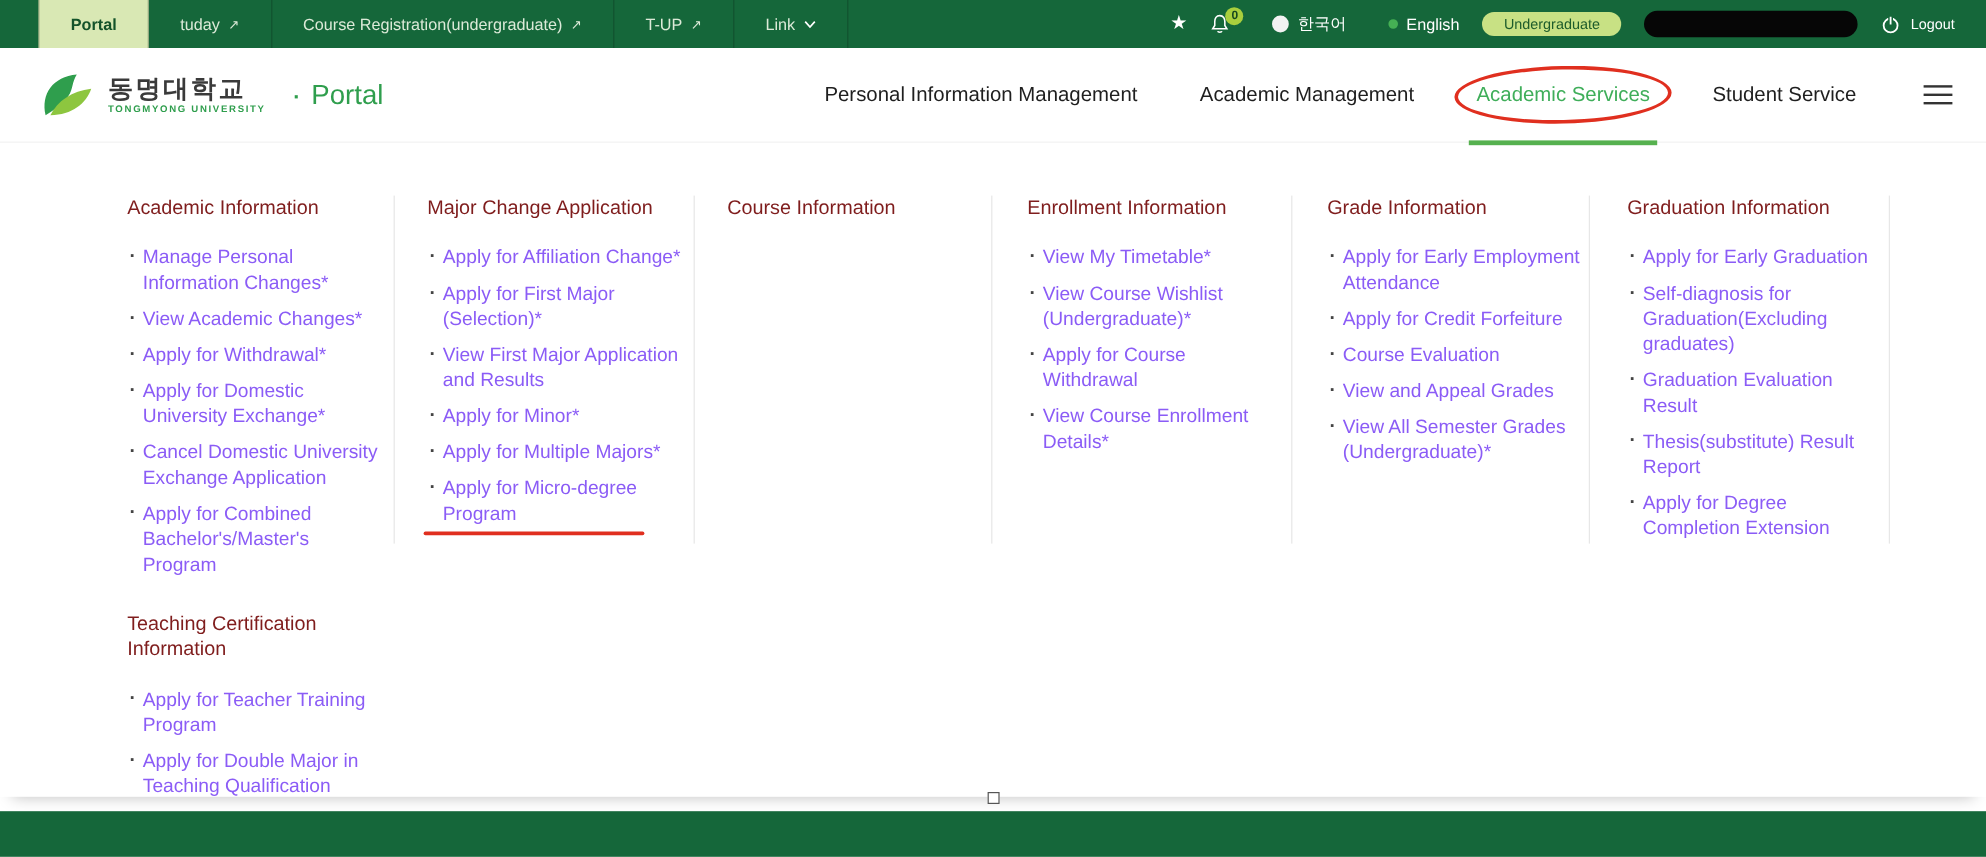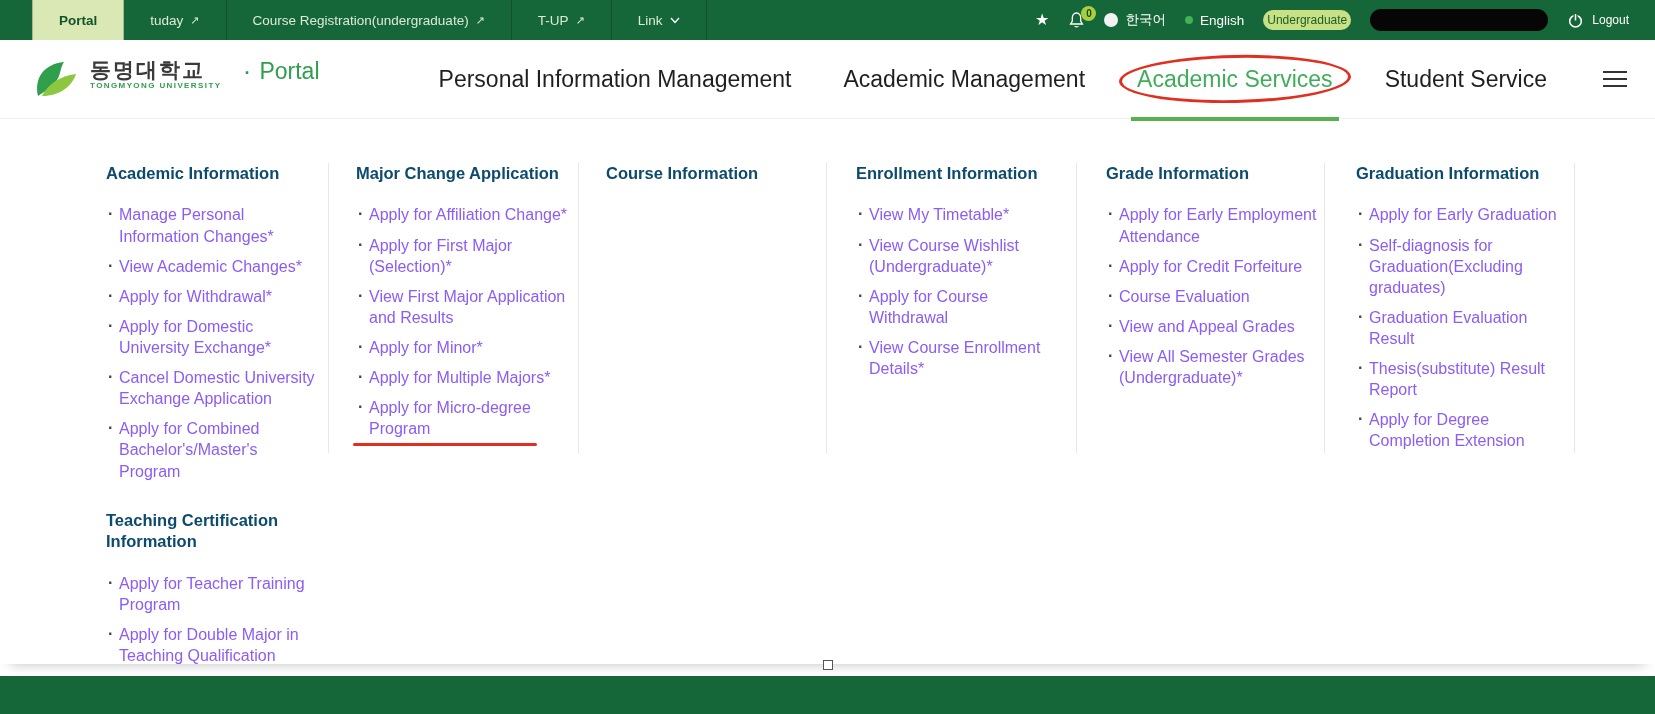--- a/index.html
+++ b/index.html
@@ -24,60 +24,60 @@
   .tab.active { background:var(--tab-active-bg,#d9e8b4); color:#14532a; font-weight:bold; }
   .ext-icon { font-size:11px; color:#dcead8; }
   .top-right { margin-left:auto; display:flex; align-items:center; gap:19px; padding-right:26px; }
   .star { font-size:16px; color:#fff; line-height:1; cursor:pointer; }
   .bell-wrap { position:relative; cursor:pointer; display:flex; align-items:center; }
   .bell-badge {
     position:absolute; top:-5px; right:-11px; width:15px; height:15px; border-radius:50%;
     background:var(--notification-badge,#a9cf3d); color:#17481f; font-size:10px; font-weight:bold;
     display:flex; align-items:center; justify-content:center;
   }
-  .lang { display:flex; align-items:center; gap:7px; font-size:13.5px; cursor:pointer; white-space:nowrap; }
+  .lang { display:flex; align-items:center; gap:7px; font-size:13.5px; cursor:pointer; white-space:nowrap;margin-left:16px; }
   .circle-white { width:14px; height:14px; border-radius:50%; background:#f2f2f2; }
   .circle-ring { width:7px; height:7px; border-radius:50%; background:#fff; border:4px solid #45b054; }
   .pill {
     background:var(--badge-bg,#c8e184); color:#1d5c2b; font-size:12px;
-    padding:3px 4px; border-radius:11px; white-space:nowrap;
+    padding:3px 18px; border-radius:11px; white-space:nowrap;
   }
   .redacted { width:178px; height:22px; background:#060606; border-radius:12px; }
   .logout { display:flex; align-items:center; gap:8px; font-size:12px; cursor:pointer; white-space:nowrap; }
 
   
   .header {
     position:absolute; top:40px; left:0; width:100%; height:79px; background:#fff;
     display:flex; align-items:center; padding:0 28px 0 30px; border-bottom:1px solid #f0f0f0;
   }
-  .logo { display:flex; gap:10px; cursor:pointer; }
+  .logo { display:flex; align-items:center; gap:10px; cursor:pointer; }
   .logo-kr { font-size:21px; font-weight:bold; color:#3a3a3a; letter-spacing:2px; line-height:1.1; }
   .logo-en { font-size:8px; color:#2f9e4d; letter-spacing:1.4px; font-weight:bold; }
   .logo-portal { display:flex; align-items:baseline; gap:9px; margin-left:13px; color:#2f9e4d; font-size:23px; }
   .logo-sep { font-size:18px; font-weight:bold; }
   .nav { margin-left:auto; display:flex; align-items:center; gap:52px; }
-  .nav-item { position:relative; height:79px; display:flex; align-items:center; font-size:23px; color:#1f1f1f; cursor:pointer; white-space:nowrap; }
+  .nav-item { position:relative; height:79px; display:flex; align-items:center; font-size:17px; color:#1f1f1f; cursor:pointer; white-space:nowrap; }
   .nav-item.active .nav-label { color:var(--green-accent,#3fae5a);text-align:right; }
   .nav-underline { position:absolute; left:-6px; right:-6px; bottom:-2px; height:4px; background:#56b14f; z-index:5; }
   .annotation-ellipse {
     position:absolute; left:-18px; top:15px; width:calc(100% + 36px); height:48px;
     border:3px solid var(--annotation-red,#e02f1f); border-radius:50%;
     transform:rotate(-1.2deg); pointer-events:none; z-index:6;
   }
   .hamburger { margin-left:56px; width:24px; display:flex; flex-direction:column; gap:5px; cursor:pointer; }
   .hamburger span { display:block; height:2px; background:#333; }
 
   
   .megamenu {
     position:absolute; top:119px; left:0; width:100%; height:545px; background:#fff;
     overflow:hidden; box-shadow:0 10px 12px -10px rgba(0,0,0,0.25);
   }
   .menu-cols { position:relative; display:flex; padding:44px 0 0 106px; }
   .col { width:250px; padding-right:38px; }
-  .sec-title { font-size:16.5px; font-weight:bold; color:#0c4a6e; margin-bottom:20px; line-height:1.3; }
+  .sec-title { font-size:16.5px; font-weight:normal; color:#7f1d1d; margin-bottom:20px; line-height:1.3; }
   .sec + .sec { margin-top:28px; }
   ul.items { list-style:none; }
   .mi { position:relative; padding-left:13px; margin-bottom:9px; font-size:16px; color:#8b5cf6; line-height:1.32; cursor:pointer; }
   .mi::before { content:"·"; position:absolute; left:2px; top:-1px; color:#444; font-weight:bold; }
   .divider { position:absolute; top:44px; width:1px; height:290px; background:#e7e7e7; }
   .d1{left:328px}.d2{left:578px}.d3{left:826px}.d4{left:1076px}.d5{left:1324px}.d6{left:1574px}
   .red-underline {
     position:absolute; left:-3px; bottom:-7px; width:184px; height:3px;
     background:var(--annotation-red,#e02f1f); border-radius:2px; pointer-events:none;
   }

